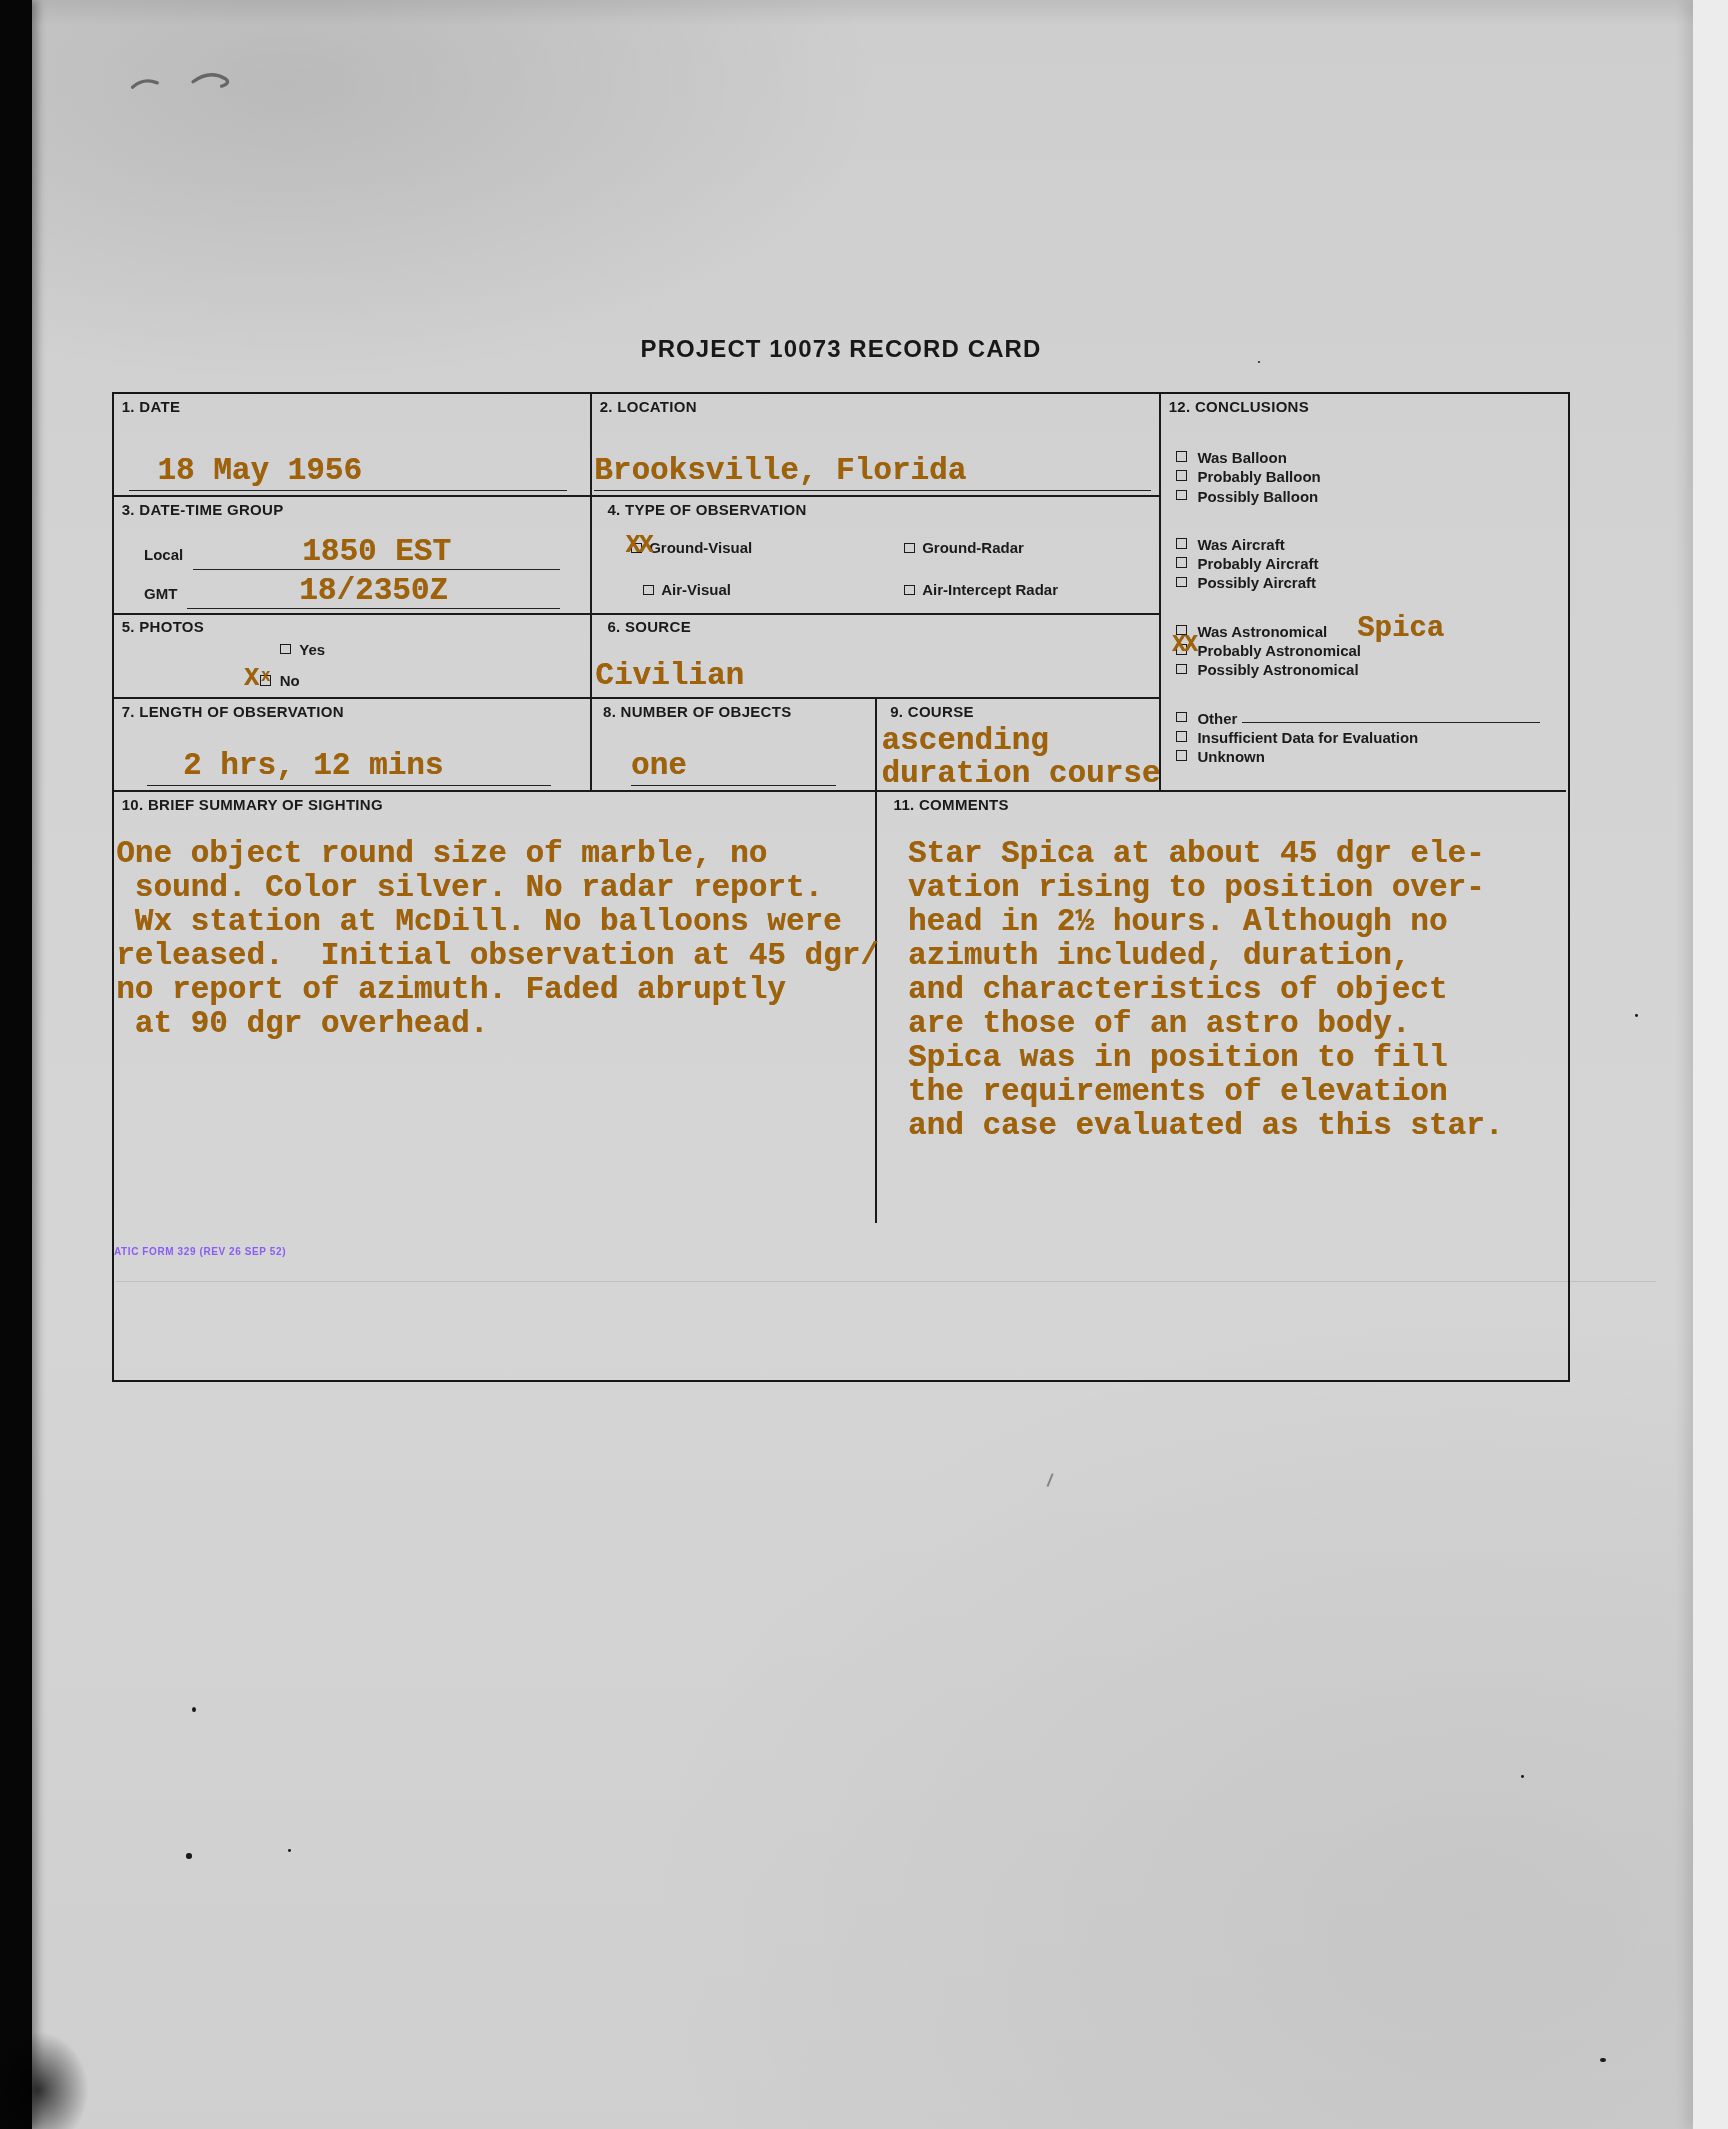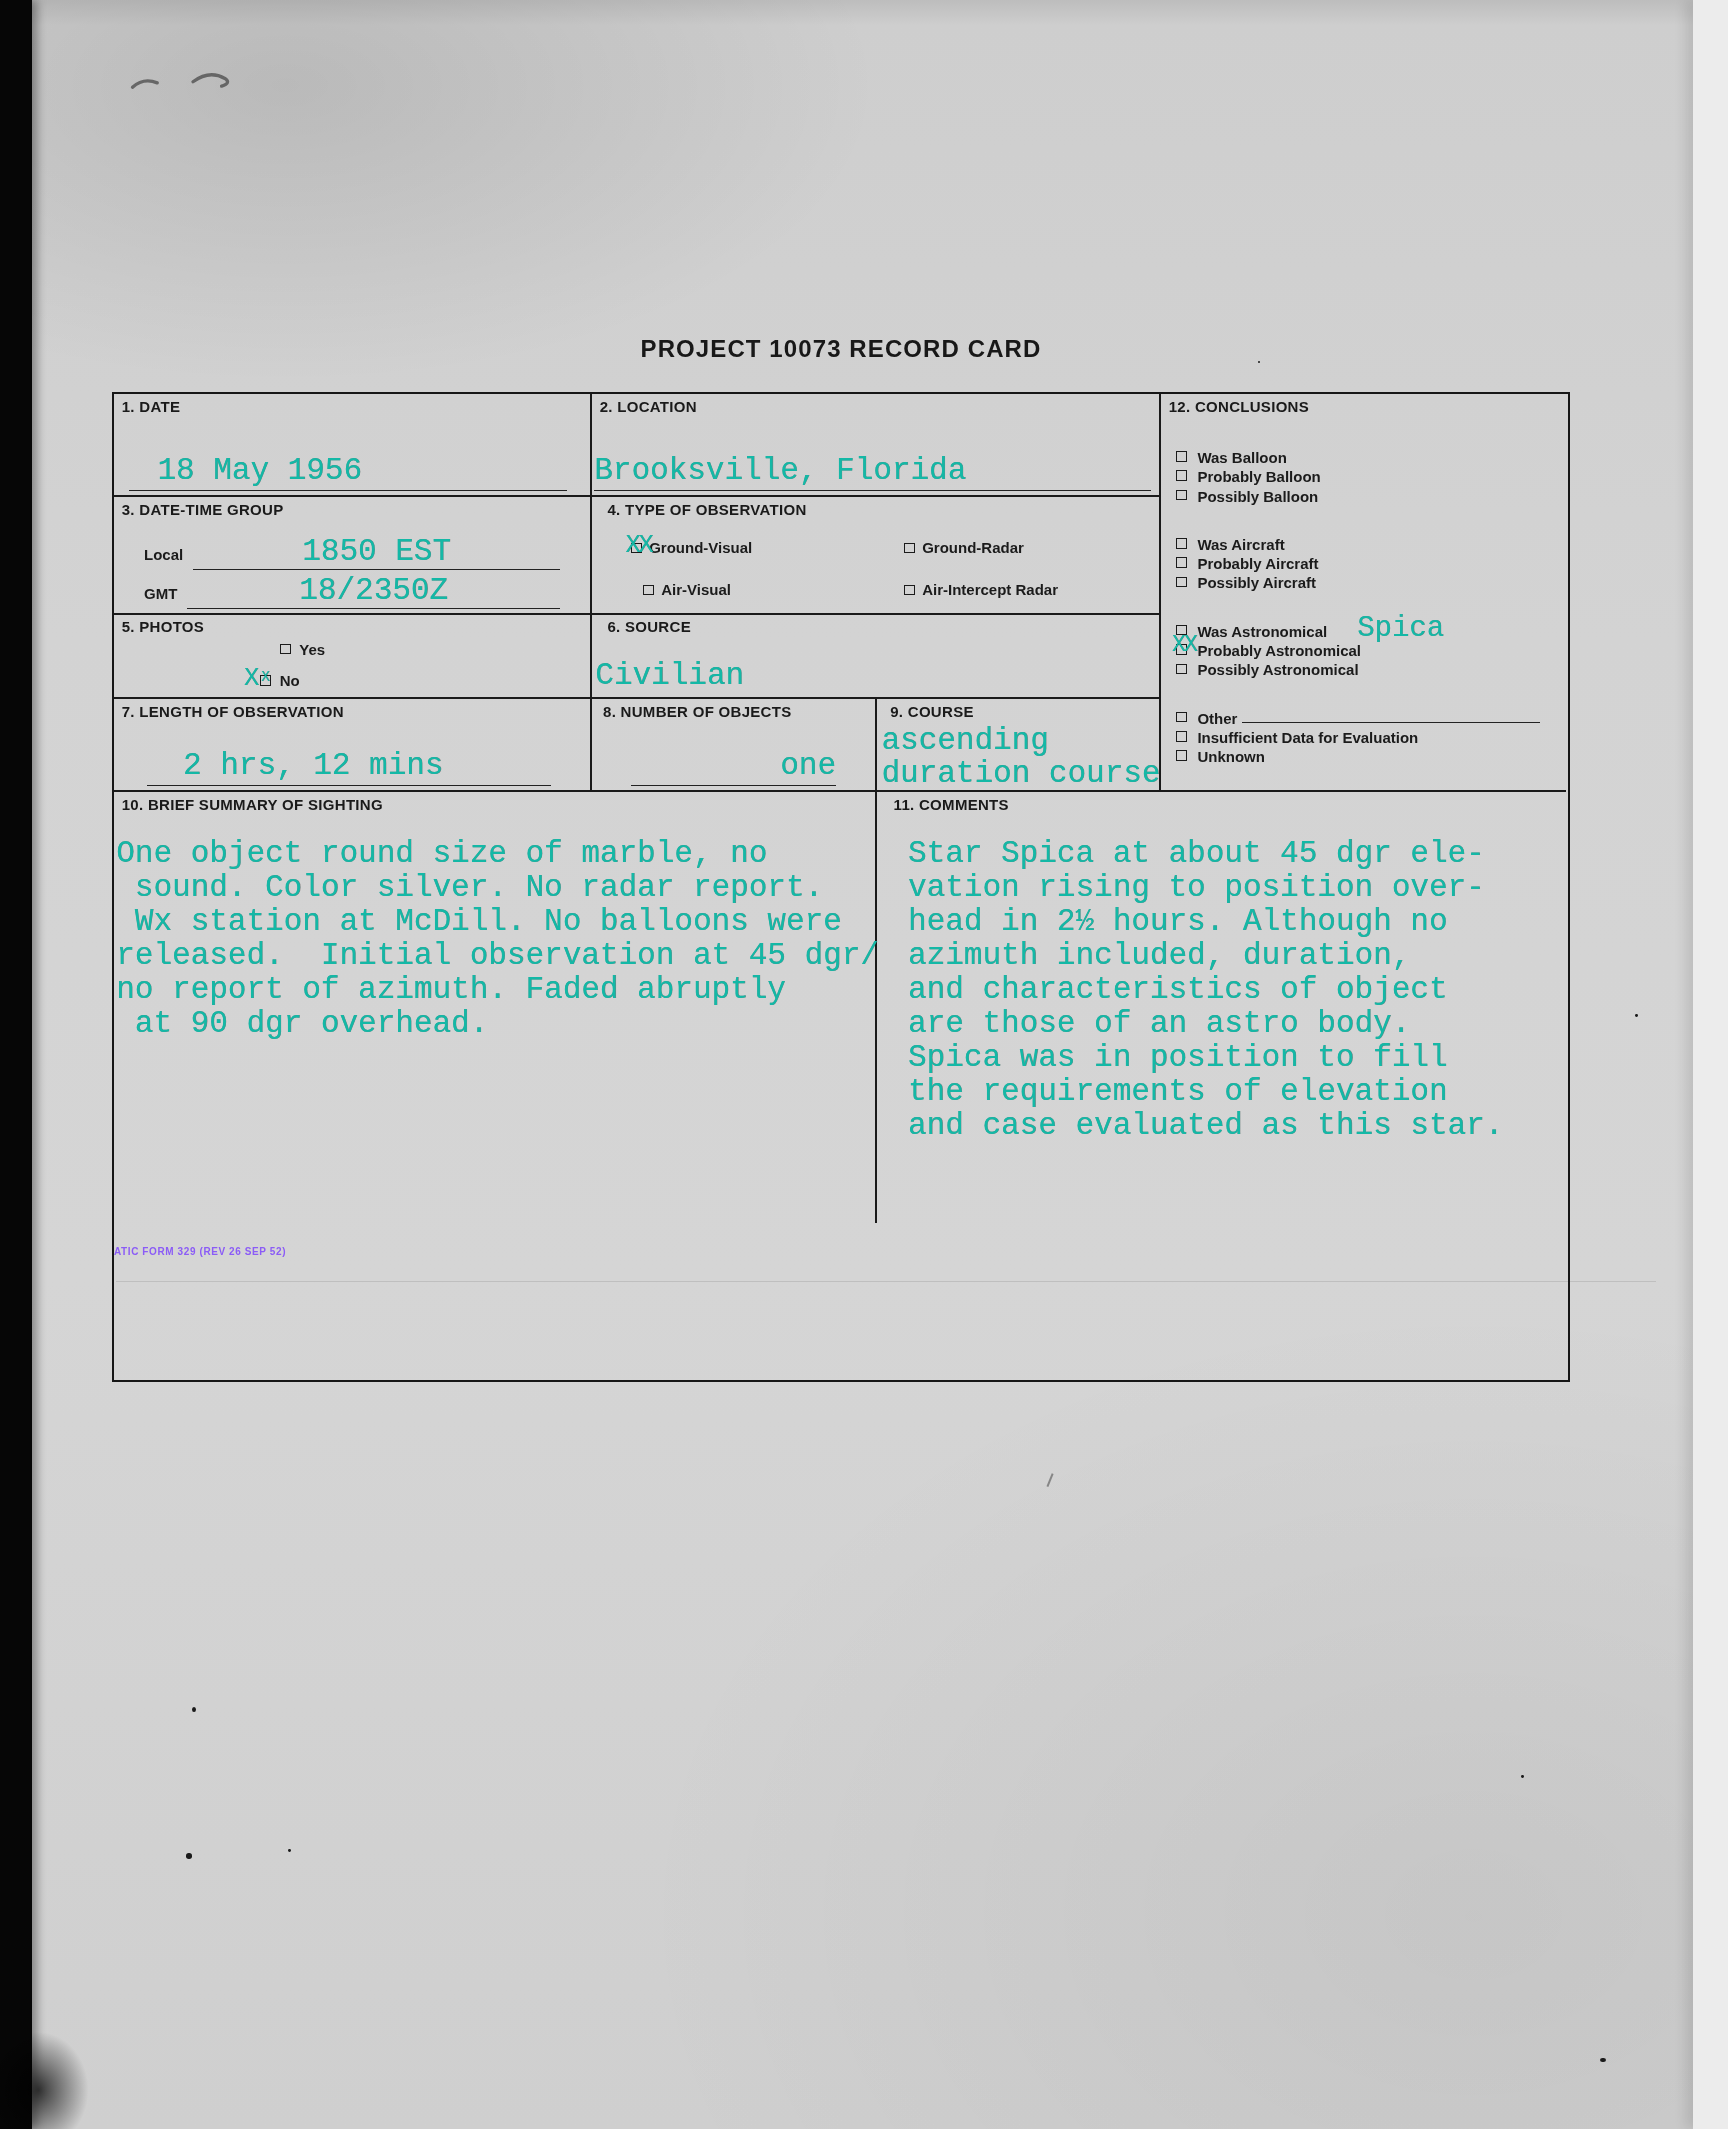--- a/index.html
+++ b/index.html
@@ -27,21 +27,21 @@
   .form-footer{position:absolute;left:114px;top:1246px;font-size:10px;font-weight:bold;
         letter-spacing:0.6px;color:#8b5cf6;}
 
   .card{position:absolute;left:112px;top:392px;width:1458px;height:990px;
         border:2.8px solid #161616;box-sizing:border-box;}
   .cell{position:absolute;box-sizing:border-box;border-color:#1a1a1a;border-style:solid;border-width:0;}
   .br{border-right-width:2.2px;}  .bb{border-bottom-width:2.2px;}
   .cell-label{position:absolute;left:7.7px;top:4.4px;font-size:15px;font-weight:bold;letter-spacing:0.3px;
         white-space:nowrap;color:#1a1a1a;}
 
-  .tw{font-family:"Liberation Mono","DejaVu Sans Mono",monospace;font-weight:normal;color:#14b8a6;
+  .tw{font-family:"Liberation Mono","DejaVu Sans Mono",monospace;font-weight:bold;color:#a16207;
       text-shadow:0.3px 0.3px 0.4px rgba(20,20,20,0.45);}
   .val{font-size:31px;line-height:33px;}
   .uline{border-bottom:1.7px solid #222;}
 
   .cbox{display:inline-block;width:10.5px;height:10.5px;border:1.7px solid #1b1b1b;box-sizing:border-box;
         flex:none;background:transparent;}
   .cbox-inner{display:block;font-size:14.3px;line-height:7.7px;text-align:center;margin-top:-2.2px;}
 
   
   .dtg-row{position:absolute;left:30px;right:30px;display:flex;align-items:baseline;}
@@ -227,21 +227,21 @@
       <div class="tw val" style="position:absolute;left:3.3px;bottom:5.5px;">Civilian</div>
     </div>
 
     <div class="cell br bb" style="left:0;top:305px;width:478px;height:93px;">
       <div class="cell-label">7. LENGTH OF OBSERVATION</div>
       <div class="tw val uline" style="position:absolute;left:33px;right:39px;bottom:4.4px;padding-left:36px;padding-bottom:2.2px;">2 hrs, 12 mins</div>
     </div>
 
     <div class="cell br bb" style="left:478px;top:305px;width:285px;height:93px;">
       <div class="cell-label" style="left:11px;">8. NUMBER OF OBJECTS</div>
-      <div class="tw val uline" style="position:absolute;left:39px;right:39px;bottom:4.4px;text-align:right;padding-bottom:2.2px;">one</div>
+      <div class="tw val uline" style="position:absolute;left:39px;right:39px;bottom:4.4px;text-align:left;padding-bottom:2.2px;">one</div>
     </div>
 
     <div class="cell br bb" style="left:763px;top:305px;width:284px;height:93px;">
       <div class="cell-label" style="left:13.2px;">9. COURSE</div>
       <div class="tw val" style="position:absolute;left:4.4px;top:25.4px;white-space:pre-line;overflow:visible;width:331px;">ascending
 duration course</div>
     </div>
 
     <div class="cell br" style="left:0;top:398px;width:763px;height:431px;">
       <div class="cell-label">10. BRIEF SUMMARY OF SIGHTING</div>

